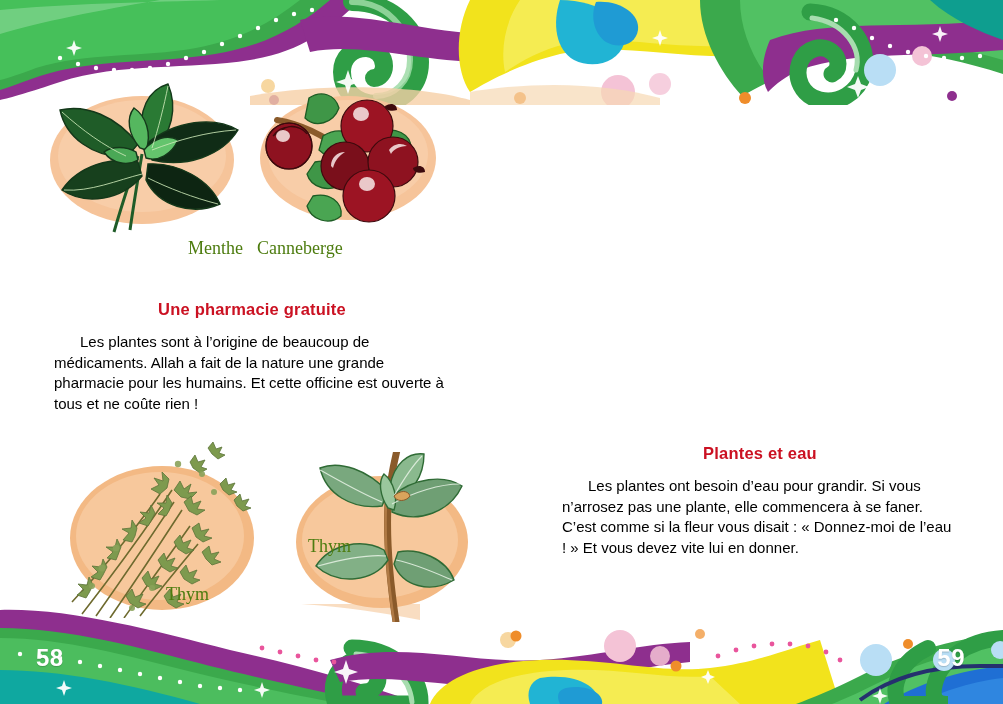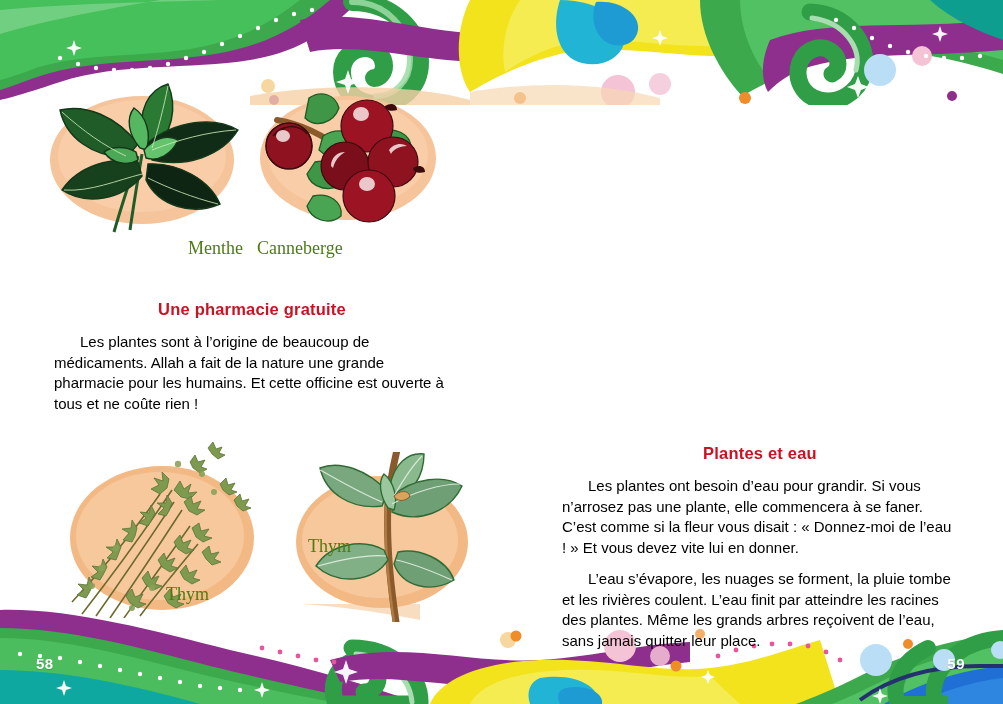--- a/index.html
+++ b/index.html
@@ -9,21 +9,21 @@
   }
   .spread{position:absolute;inset:0;background:#ffffff;overflow:hidden;}
 
   
   .border-band{position:absolute;left:0;width:1003px;overflow:hidden;pointer-events:none;}
   .band-top{top:0;height:105px;}
   .band-bottom{bottom:0;height:100px;}
 
   
   .page-num{
-    position:absolute;color:#ffffff;font-weight:bold;font-size:15px;
+    position:absolute;color:#ffffff;font-weight:bold;font-size:24px;
     letter-spacing:.5px;z-index:40;font-family:"Liberation Sans",sans-serif;
     text-shadow:0 1px 1px rgba(0,0,0,.18);
   }
   .pn-left{left:36px;bottom:32px;}
   .pn-right{right:38px;bottom:32px;}
 
   
   .page{position:absolute;top:0;height:704px;}
   .page-left{left:0;width:500px;}
   .page-right{left:500px;width:503px;}
@@ -370,16 +370,15 @@
       </svg>
       <div class="plant-label" style="left:18px;top:84px;">Thym</div>
     </div>
   </div>
 
   <div class="page page-right">
 
     <div class="txtcol" style="left:62px;top:412px;width:396px;">
       <div class="heading" style="text-align:center;margin-bottom:13px;">Plantes et eau</div>
       <p class="body-p">Les plantes ont besoin d’eau pour grandir. Si vous n’arrosez pas une plante, elle commencera à se faner. C’est comme si la fleur vous disait : « Donnez-moi de l’eau ! » Et vous devez vite lui en donner.</p>
-      <p class="body-p">L’eau s’évapore, les nuages se forment, la pluie tombe et les rivières coulent. L’eau finit par atteindre les racines des plantes. Même les grands arbres reçoivent de l’eau, sans jamais quitter leur place.</p>
     </div>
   </div>
 </div>
 
 </body></html>

